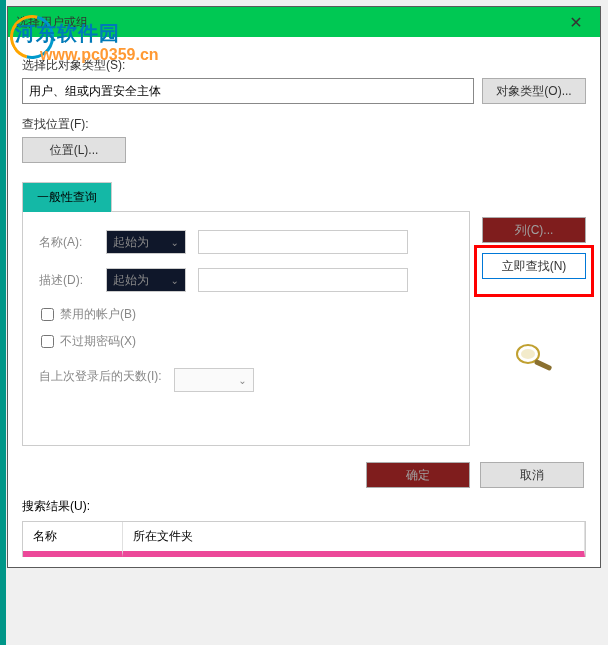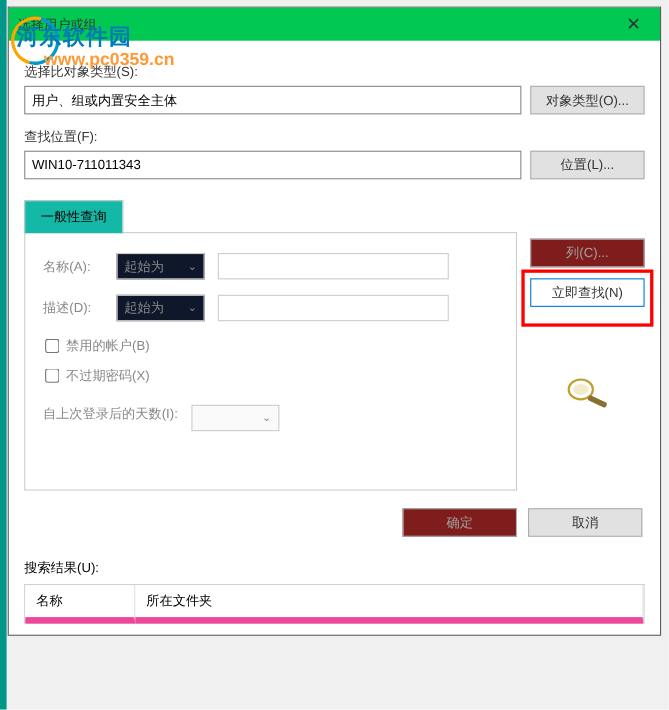--- a/index.html
+++ b/index.html
@@ -216,21 +216,21 @@
       position: relative;
     }
     .action-row {
       display: flex;
       justify-content: flex-end;
       gap: 10px;
       margin-top: 16px;
       padding-right: 2px;
     }
     .results-label {
-      margin-top: 20px;
+      margin-top: 10px;
       font-size: 12px;
     }
     .results-table {
       margin-top: 6px;
       border: 1px solid #ccc;
       border-bottom: none;
     }
     .results-header {
       display: flex;
       background: #fff;
@@ -281,23 +281,20 @@
     <label class="section-label">选择比对象类型(S):</label>
     <div class="row">
       <div class="readonly-box">
         <span>用户、组或内置安全主体</span>
       </div>
       <button class="btn">对象类型(O)...</button>
     </div>
 
     <label class="section-label" style="margin-top:12px">查找位置(F):</label>
     <div class="row">
-      <div class="readonly-box">
-        <span>WIN10-711011343</span>
-      </div>
       <button class="btn">位置(L)...</button>
     </div>
 
     <div class="tabs">
       <div class="tab-header">
         <div class="tab">一般性查询</div>
       </div>
 
       <div class="panel-wrapper">
         <div class="panel-left">

